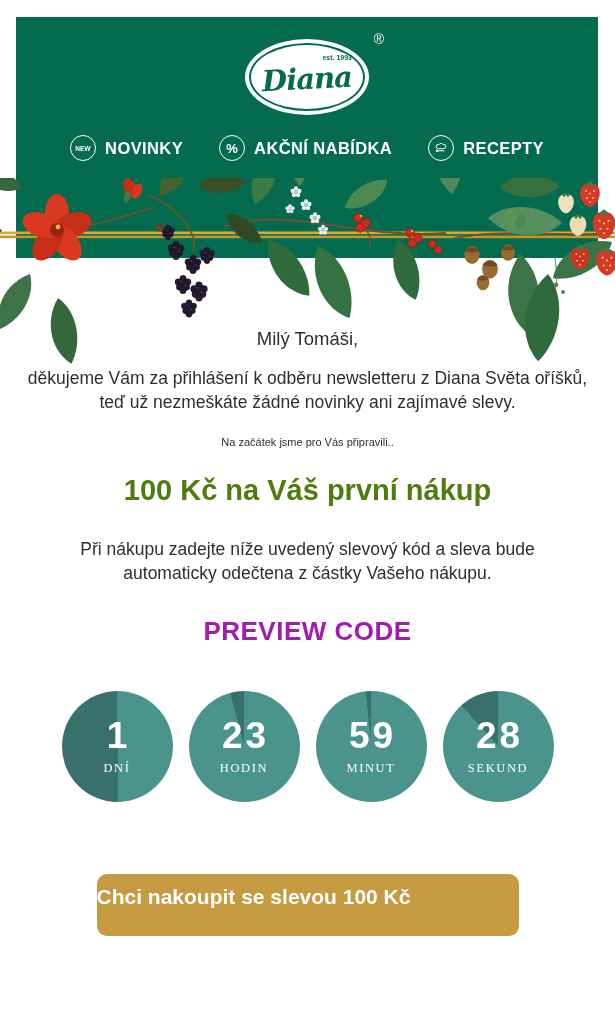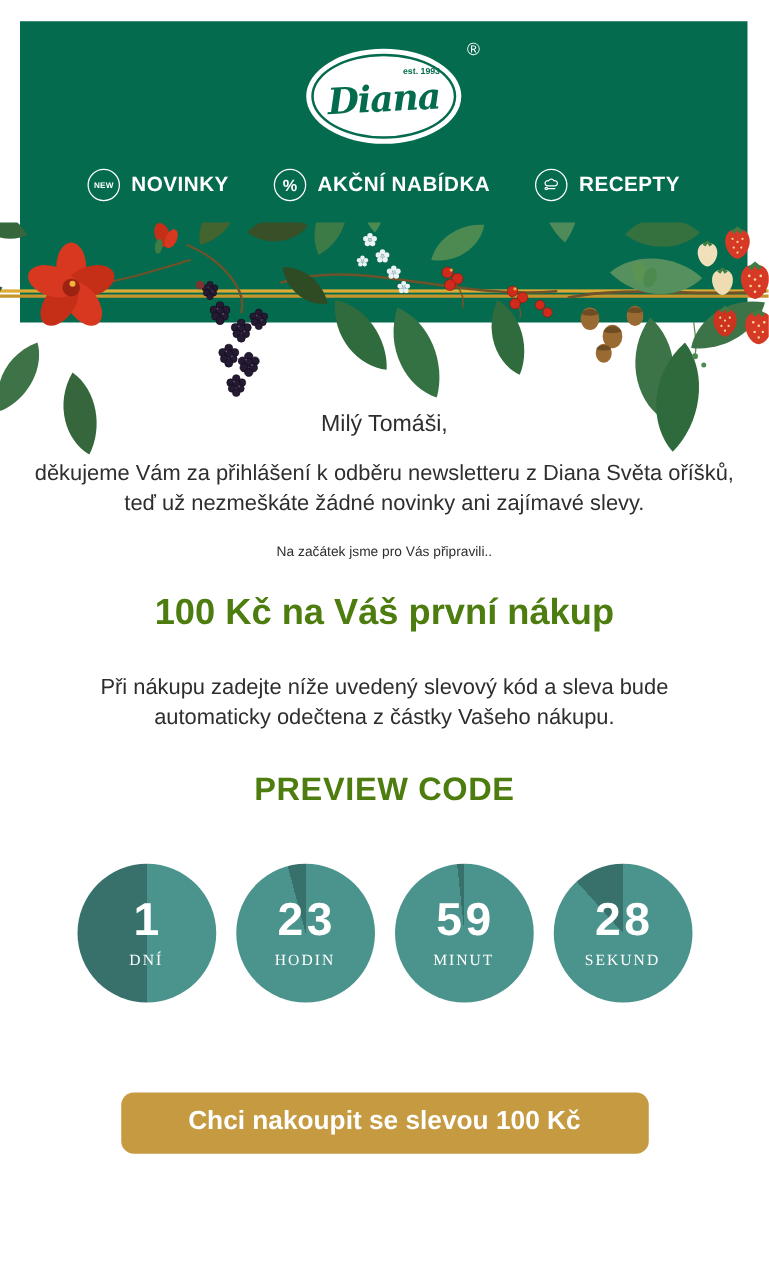--- a/index.html
+++ b/index.html
@@ -58,37 +58,37 @@
     pointer-events: none;
   }
 
   
   main { position: absolute; top: 258px; left: 0; right: 0; text-align: center; }
   .greeting { margin-top: 70px; font-size: 18.5px; }
   .intro  { margin: 16px auto 16px; max-width: 568px; font-size: 17.5px; line-height: 1.38; }
   .lead   { margin-top: 22px; font-size: 11px; }
   .offer  { margin-top: 26px; font-size: 29px; font-weight: 800; color: #4d7c0f; }
   .instr  { margin: 30px auto 0; max-width: 480px; font-size: 17.5px; line-height: 1.38; }
-  .code   { margin-top: 30px; font-size: 26px; font-weight: 800; color: #4d7c0f; letter-spacing: .5px; }
+  .code   { margin-top: 30px; font-size: 26px; font-weight: 800; color: #a21caf; letter-spacing: .5px; }
   .validity { margin: 30px auto 0; max-width: 505px; font-size: 17.5px; line-height: 1.38; }
 
   
   .countdown { margin-top: 44px; display: flex; justify-content: center; gap: 16px; }
   .cd {
     width: 111px; height: 111px; border-radius: 50%;
     display: flex; flex-direction: column; align-items: center; justify-content: center;
     color: #fff; background: #4b948d;
   }
   .cd-num { font-size: 37px; font-weight: bold; letter-spacing: 3px; line-height: 1; text-indent: 3px; }
   .cd-label { font-size: 12.5px; letter-spacing: 1.6px; margin-top: 7px; font-weight: 500; font-family: Liberation Serif, serif; }
 
   
   .cta {
-    display: block; margin: 72px auto 0; width: 422px; height: 49px;
-    line-height: 46px; text-align: center; background: #c59a40; color: #fff;
+    display: block; margin: 72px auto 0; width: 422px; height: 62px;
+    line-height: 46px; text-align: left; background: #c59a40; color: #fff;
     font-size: 21px; font-weight: bold; border-radius: 10px;
     text-decoration: none; cursor: pointer;
   }
 </style>
 </head>
 <body>
 
 <div class="page">
 
   <div class="header">

